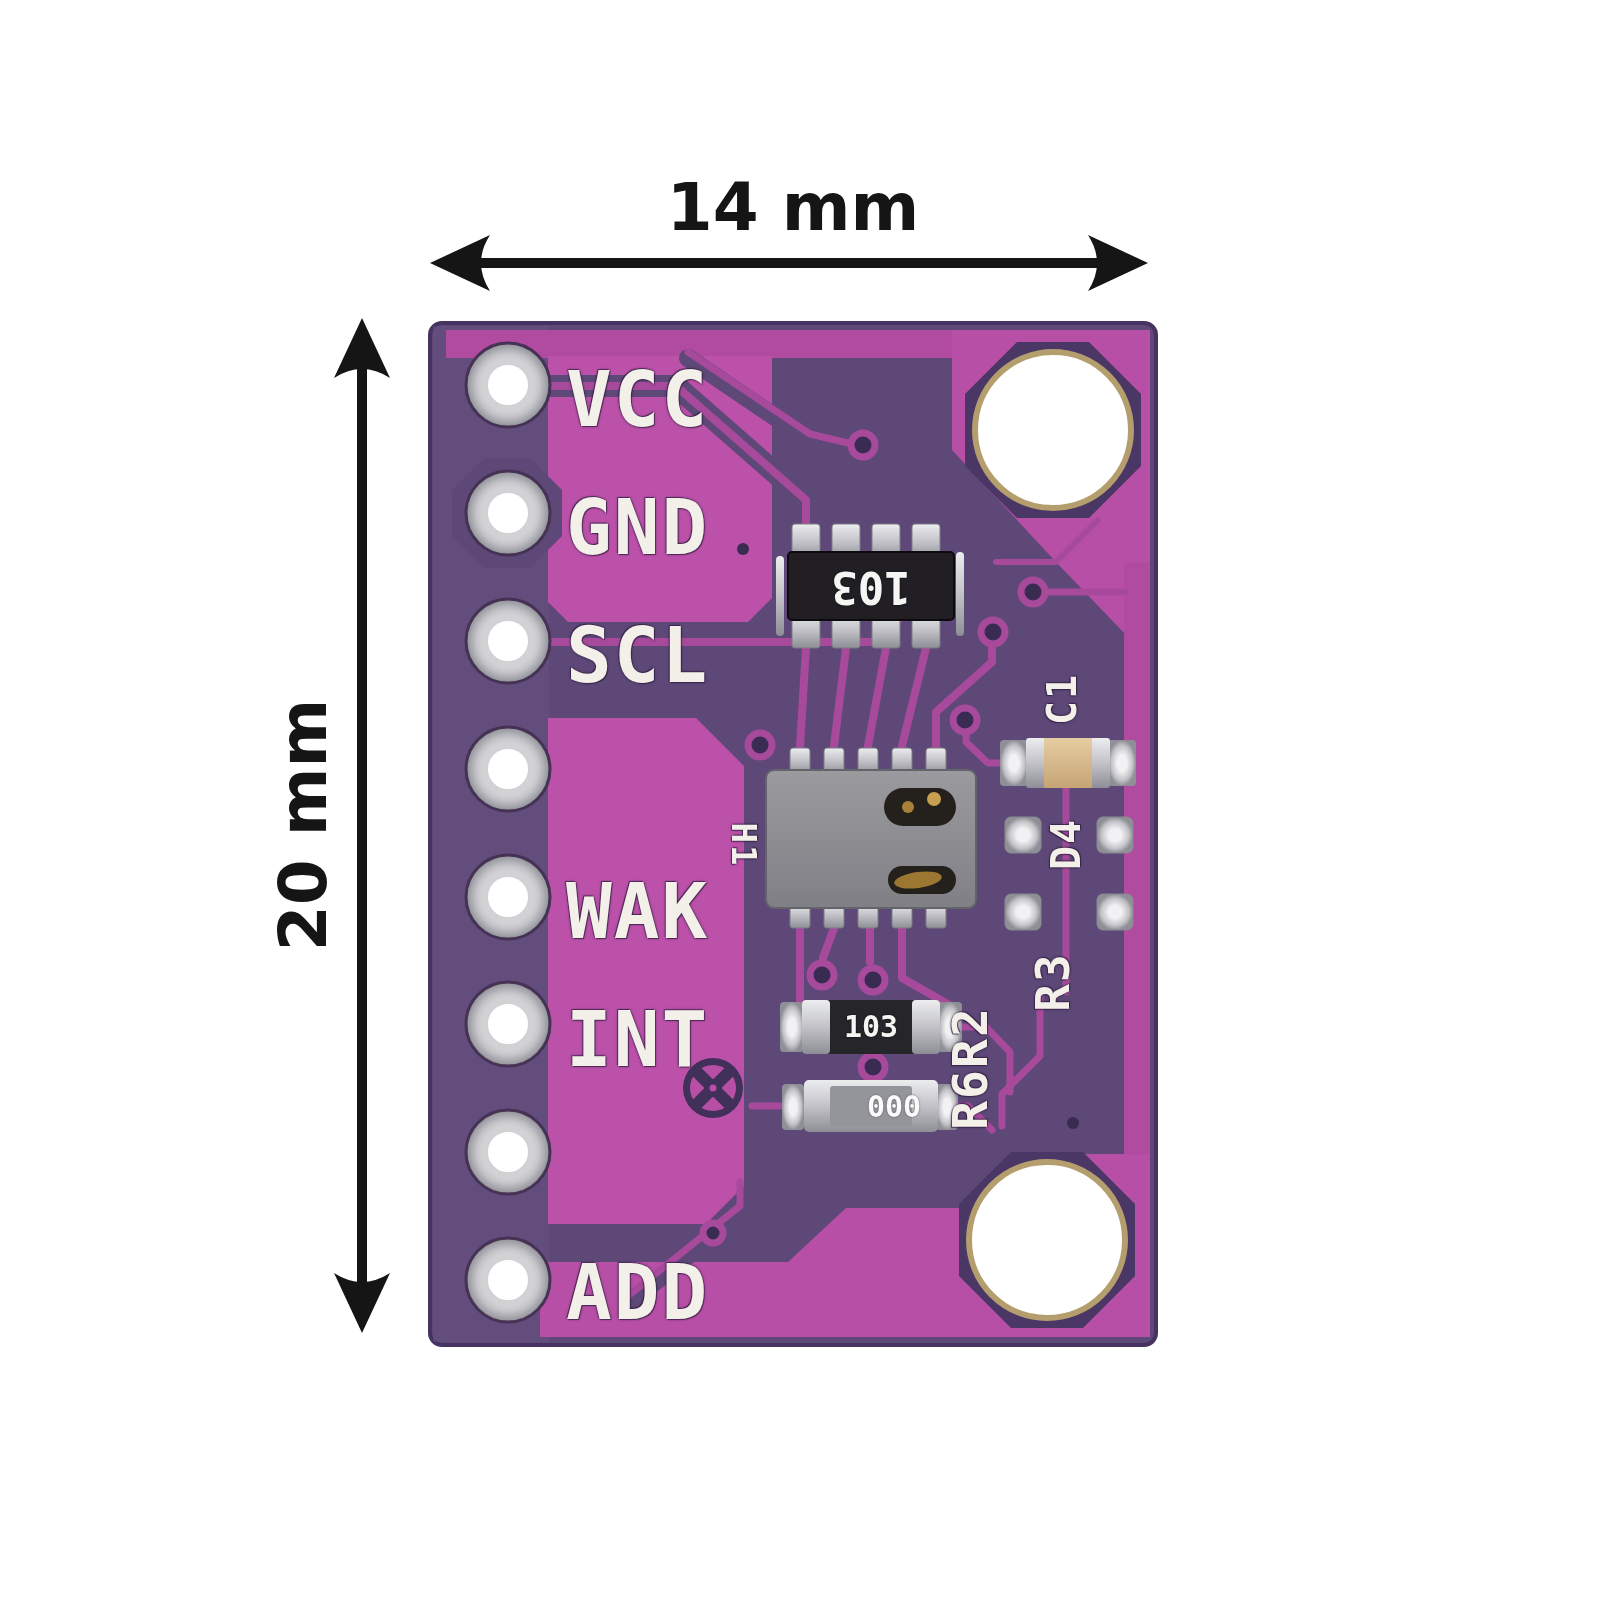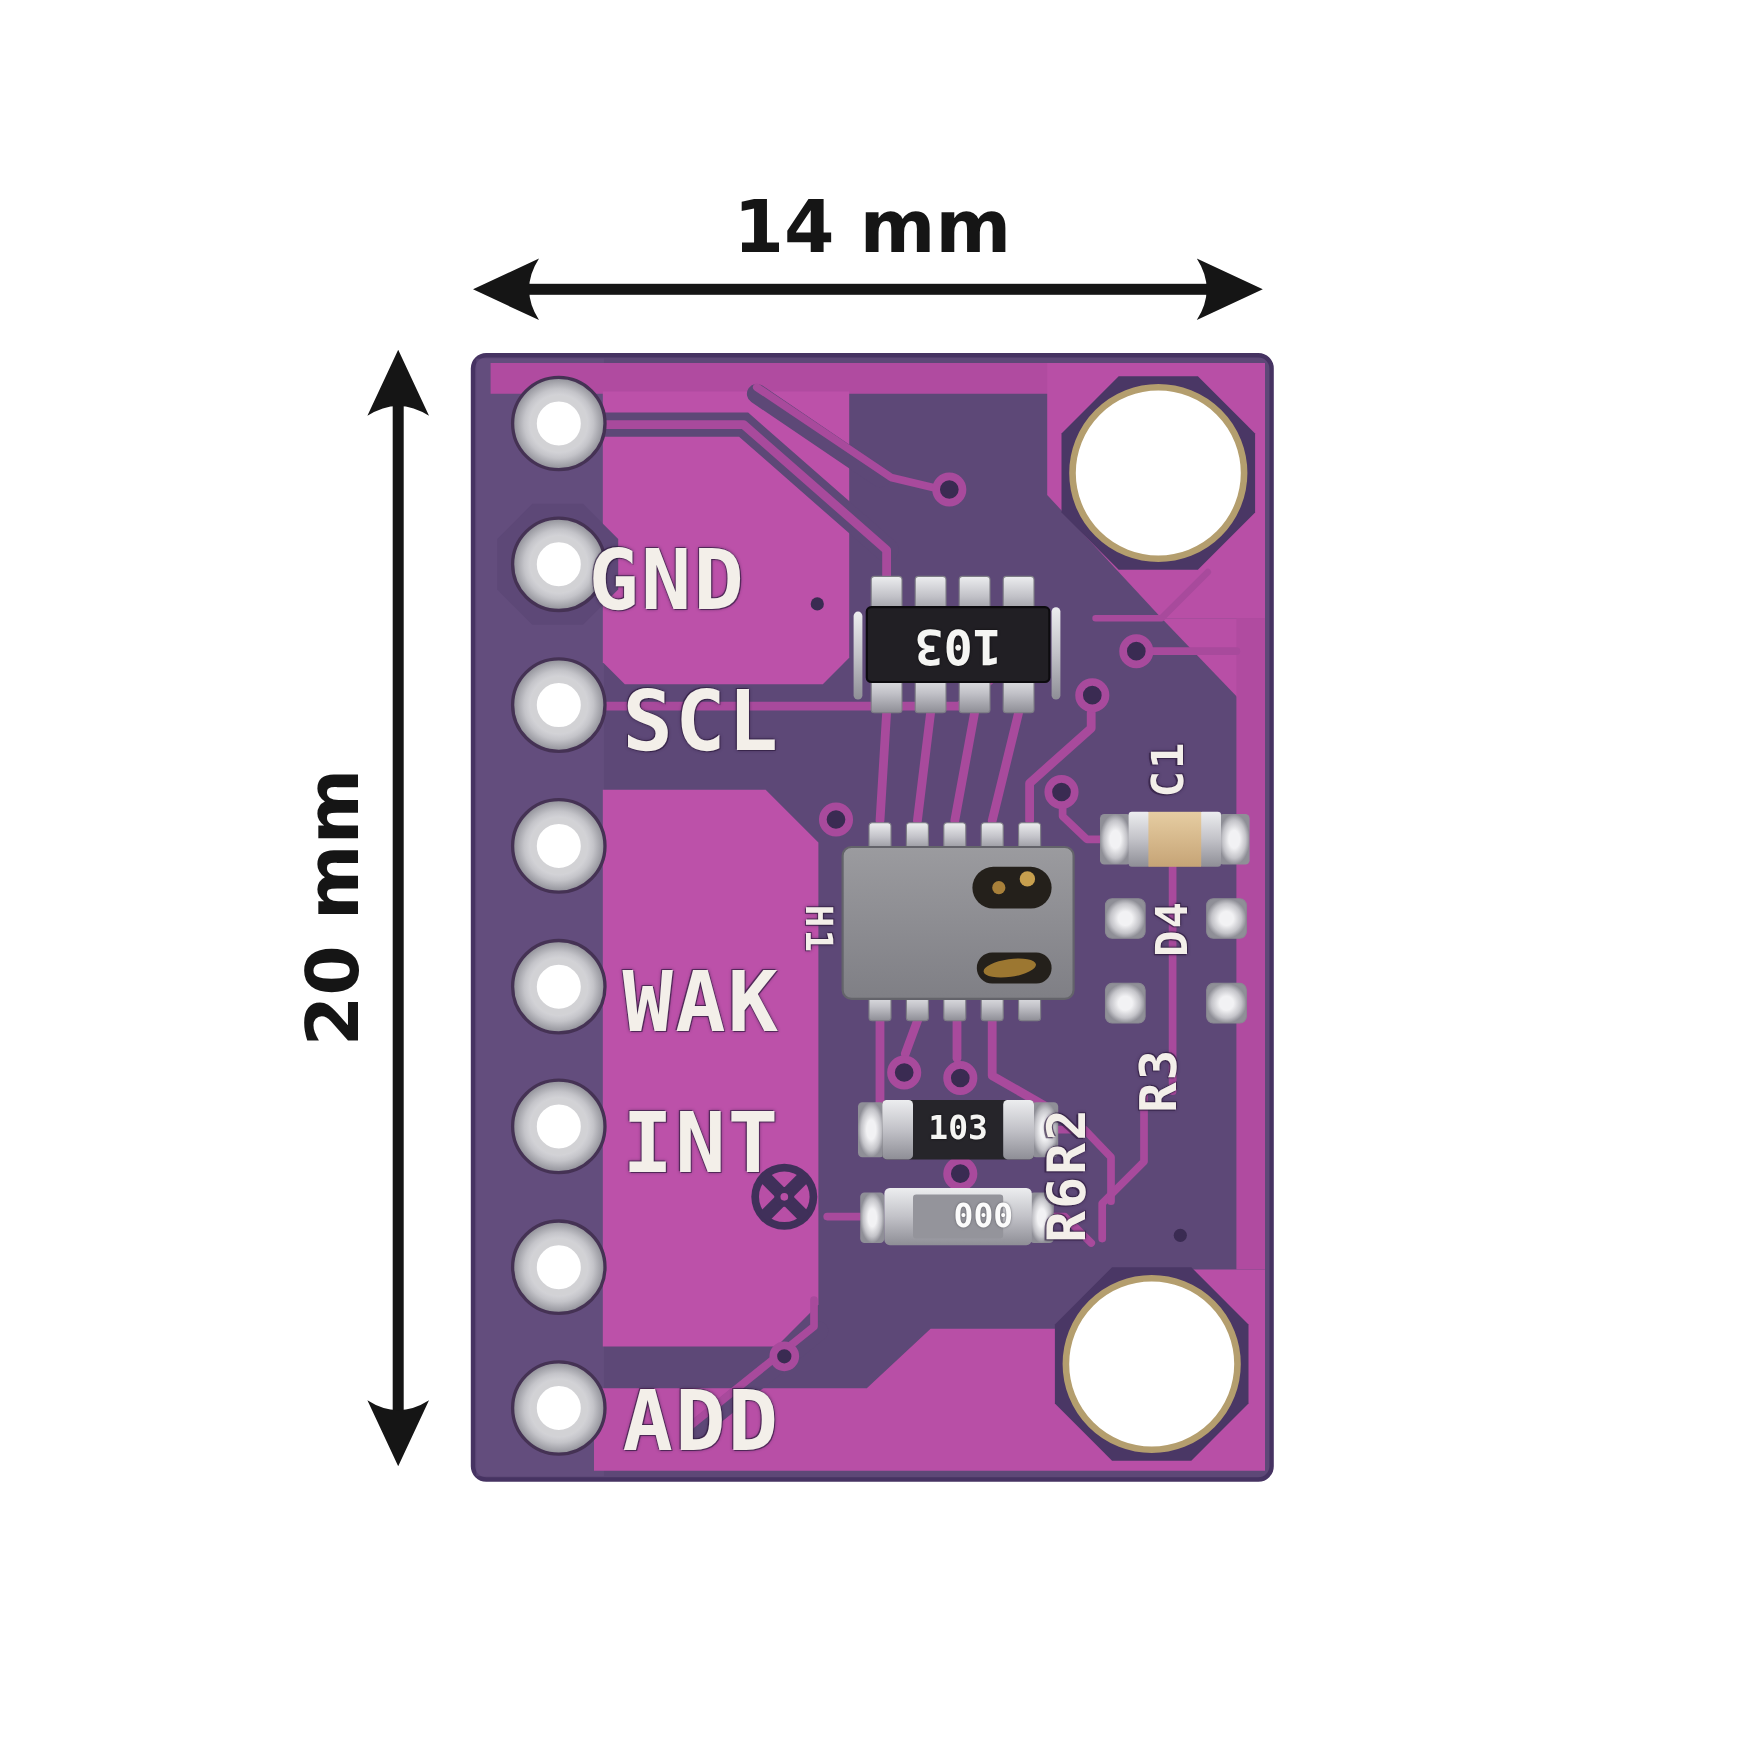--- a/index.html
+++ b/index.html
@@ -228,21 +228,22 @@
       <g>
         <circle cx="1053" cy="430" r="78" fill="#ffffff" stroke="#b49e6e" stroke-width="6"></circle>
         <circle cx="1047" cy="1240" r="78" fill="#ffffff" stroke="#b49e6e" stroke-width="6"></circle>
       </g>
     </g>
   </svg>
 
   <div class="dim" style="left:793px;top:207px;">14 mm</div>
   <div class="dim vert" style="left:303px;top:825px;">20 mm</div>
 
-  <div class="silk pinlbl" style="left:535px;top:527px;">GND</div>
+  <div class="silk pinlbl" style="left:566px;top:399px;">VCC</div>
+  <div class="silk pinlbl" style="left:566px;top:527px;">GND</div>
   <div class="silk pinlbl" style="left:566px;top:655px;">SCL</div>
   <div class="silk pinlbl" style="left:566px;top:911px;">WAK</div>
   <div class="silk pinlbl" style="left:566px;top:1039px;">INT</div>
   <div class="silk pinlbl" style="left:566px;top:1292px;">ADD</div>
 
   <div class="silk complbl cw" style="left:744px;top:845px;font-size:34px;">H1</div>
   <div class="silk complbl" style="left:1062px;top:699px;font-size:40px;">C1</div>
   <div class="silk complbl" style="left:1066px;top:844px;font-size:40px;">D4</div>
   <div class="silk complbl" style="left:1053px;top:982px;font-size:46px;">R3</div>
   <div class="silk complbl" style="left:970px;top:1068px;font-size:48px;">R6R2</div>

